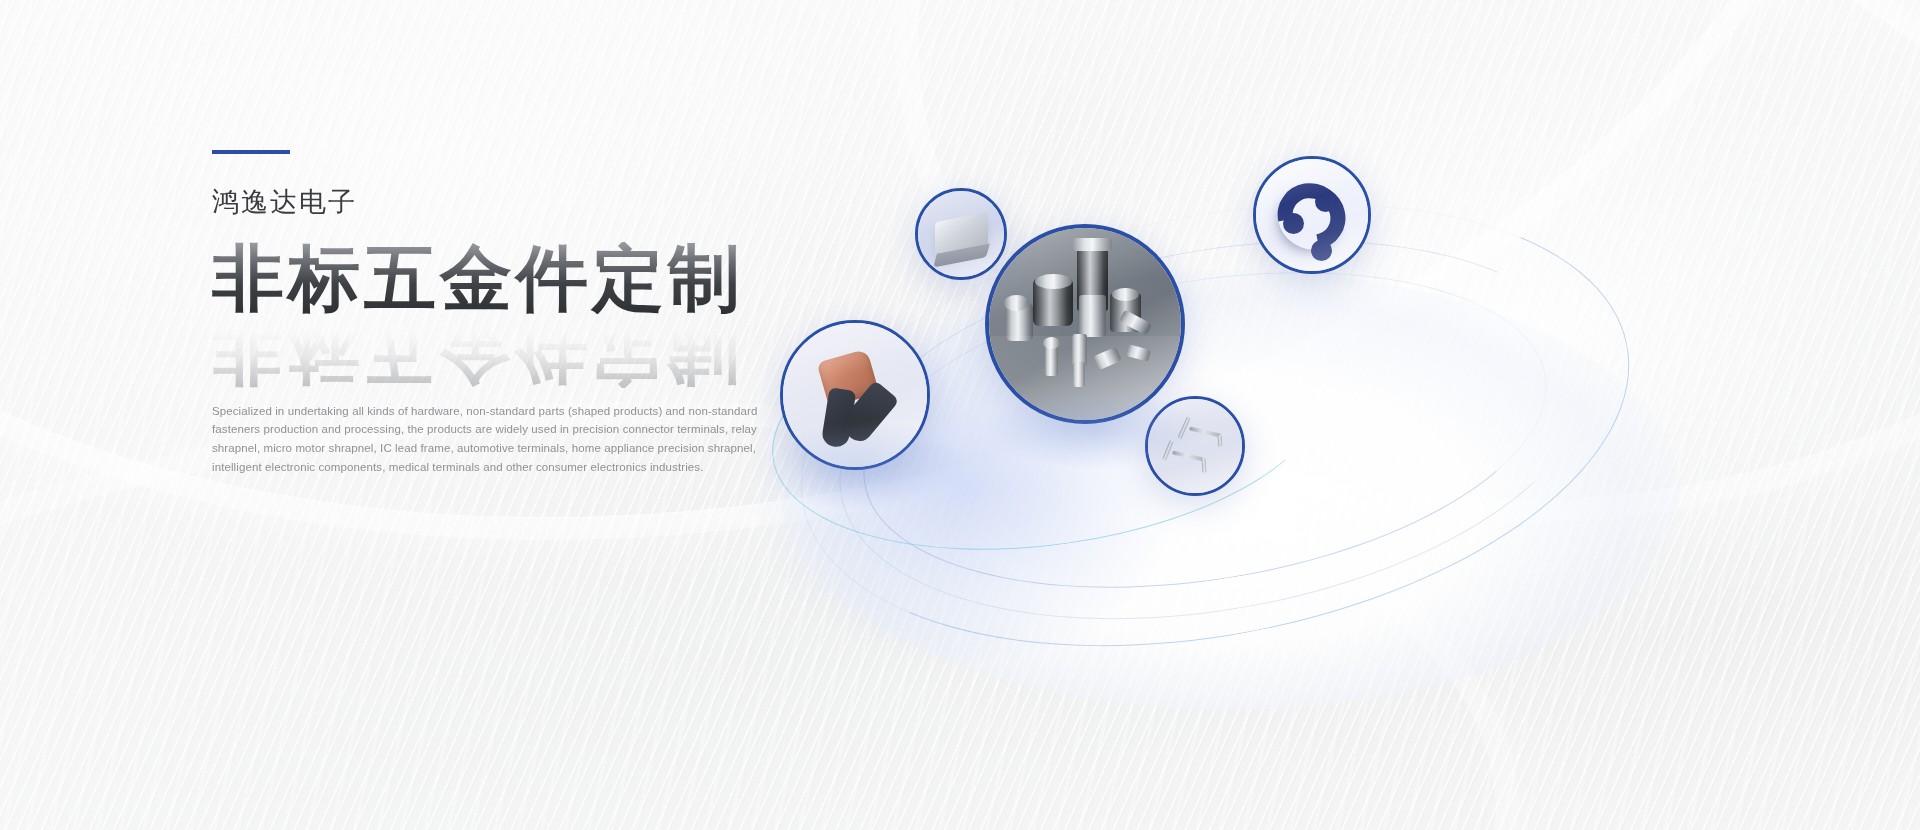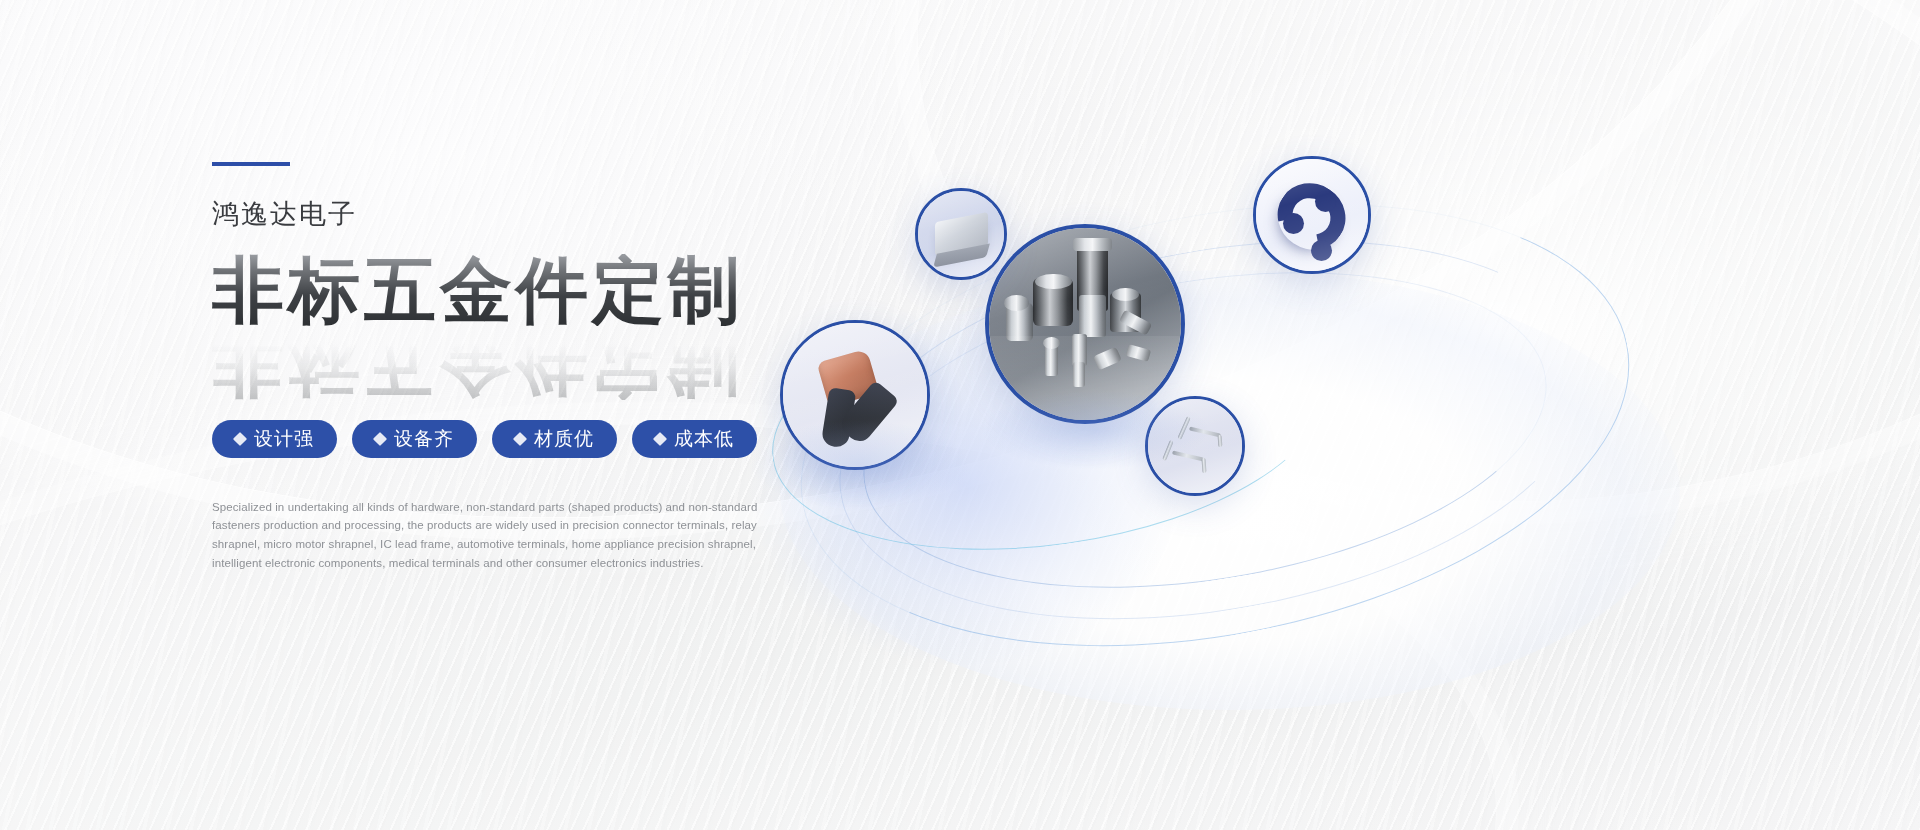--- a/index.html
+++ b/index.html
@@ -59,21 +59,21 @@
   .sw1 { width:2300px; height:1500px; left:-420px; top:-1000px; transform:rotate(-11deg); }
   .sw2 { width:2600px; height:1700px; left:-300px; top:-260px; transform:rotate(6deg); opacity:.8; }
   .sw3 { width:1500px; height:1100px; left:900px;  top:-620px; transform:rotate(-18deg); opacity:.7; }
   .sw4 { width:2000px; height:900px;  left:-500px; top:430px;  transform:rotate(-5deg); opacity:.55; }
   .veil {
     position:absolute; inset:0;
     background:linear-gradient(200deg, rgba(255,255,255,.55) 0%, rgba(255,255,255,0) 45%, rgba(255,255,255,.5) 100%);
   }
 
   
-  .copy { position:absolute; left:212px; top:162px; width:700px; }
+  .copy { position:absolute; left:212px; top:150px; width:700px; }
 
   .accent-rule {
     width:78px; height:4px;
     background:#2d4ea8;
     margin-bottom:34px;
   }
 
   .brand {
     font-size:27px;
     line-height:1.1;
@@ -334,38 +334,20 @@
 
     <div class="accent-rule"></div>
 
     <div class="brand">鸿逸达电子</div>
 
     <div class="headline-wrap">
       <div class="headline">非标五金件定制</div>
       <div class="headline-reflect">非标五金件定制</div>
     </div>
 
-    <div class="badges">
-      <div class="badge">
-        <span class="dia"></span>
-        <span>设计强</span>
-      </div>
-      <div class="badge">
-        <span class="dia"></span>
-        <span>设备齐</span>
-      </div>
-      <div class="badge">
-        <span class="dia"></span>
-        <span>材质优</span>
-      </div>
-      <div class="badge">
-        <span class="dia"></span>
-        <span>成本低</span>
-      </div>
-    </div>
 
     <p class="blurb">Specialized in undertaking all kinds of hardware, non-standard parts (shaped products) and non-standard fasteners production and processing, the products are widely used in precision connector terminals, relay shrapnel, micro motor shrapnel, IC lead frame, automotive terminals, home appliance precision shrapnel, intelligent electronic components, medical terminals and other consumer electronics industries.</p>
   </div>
 
   <div class="visual">
 
     <div class="glow-base"></div>
     <div class="halo-blue"></div>
 
     <div class="orbit orb3"></div>

